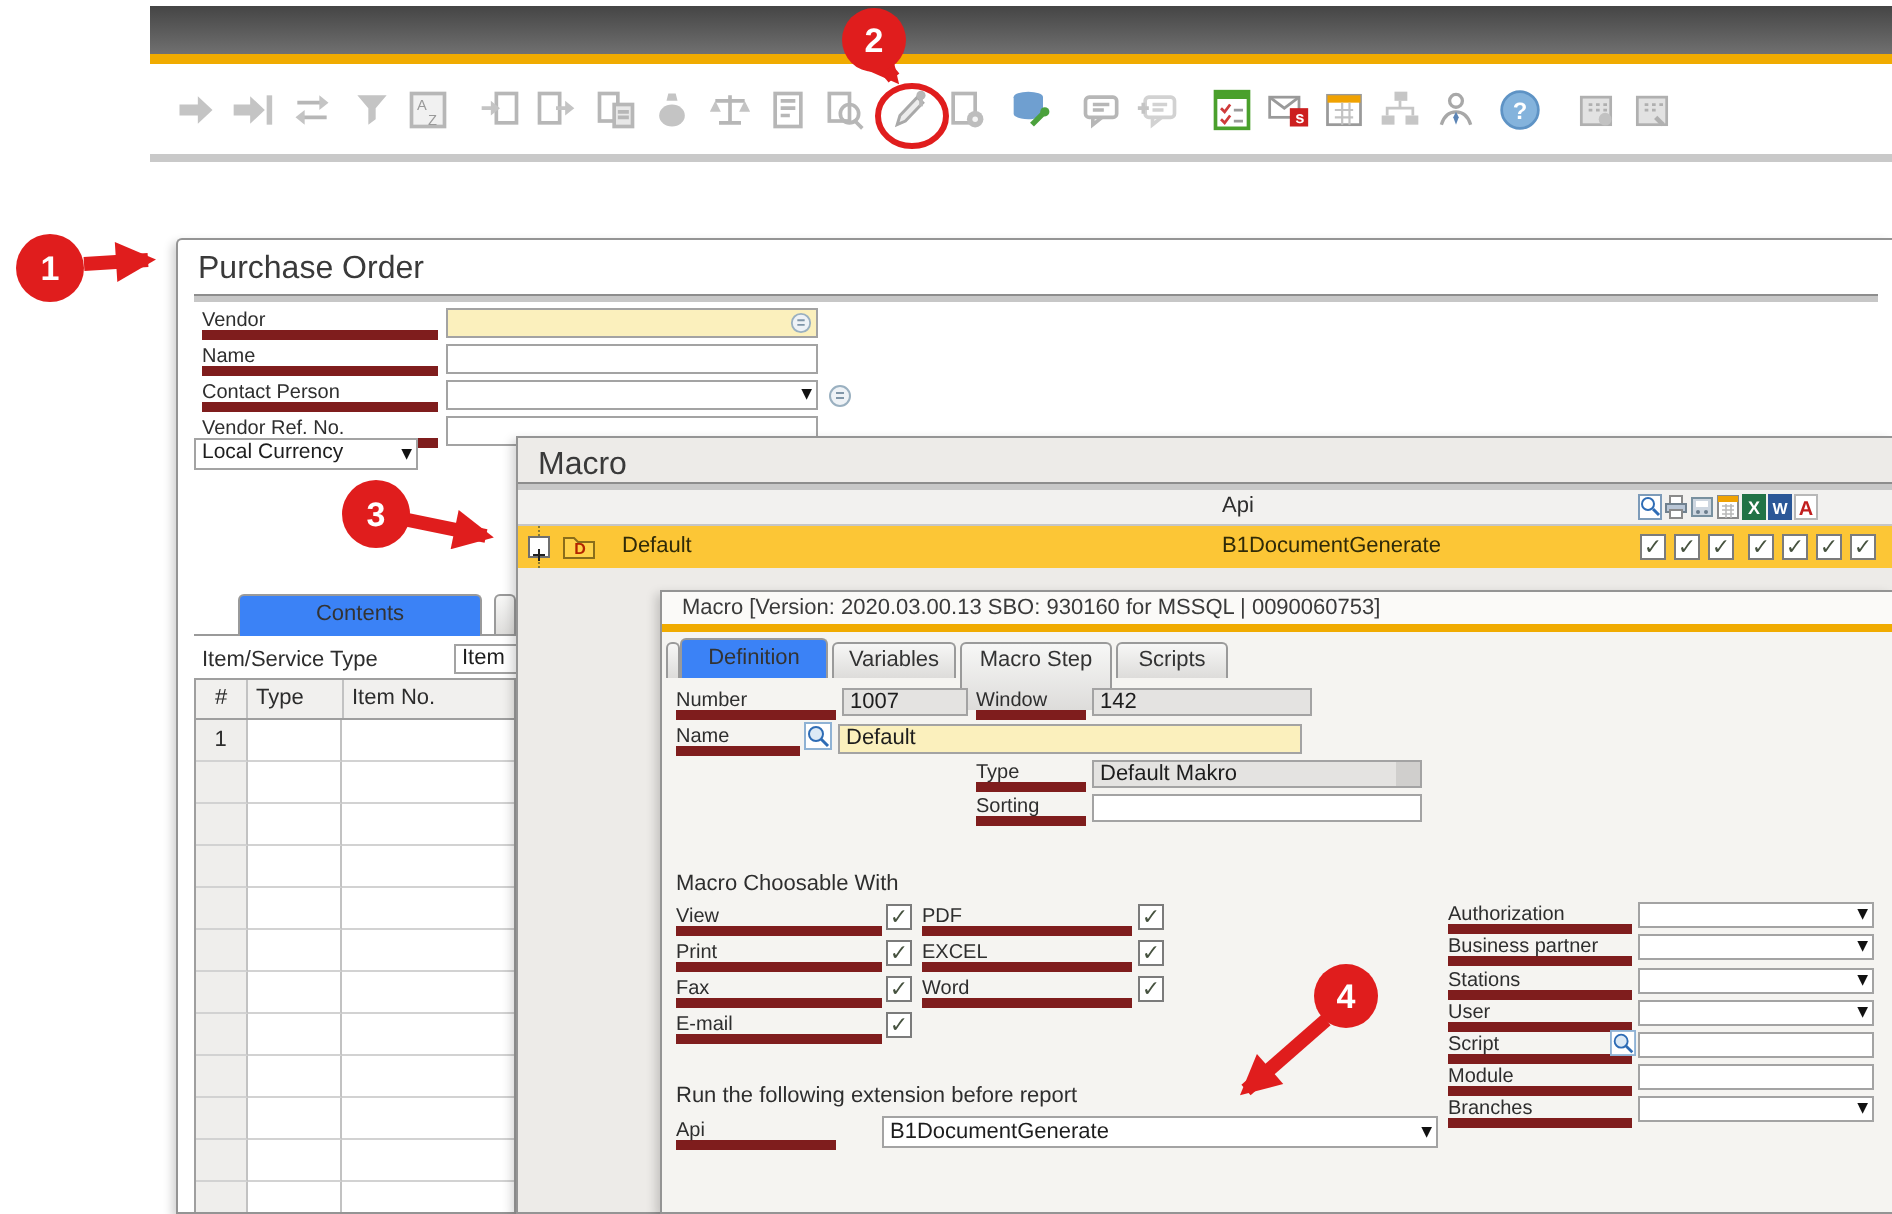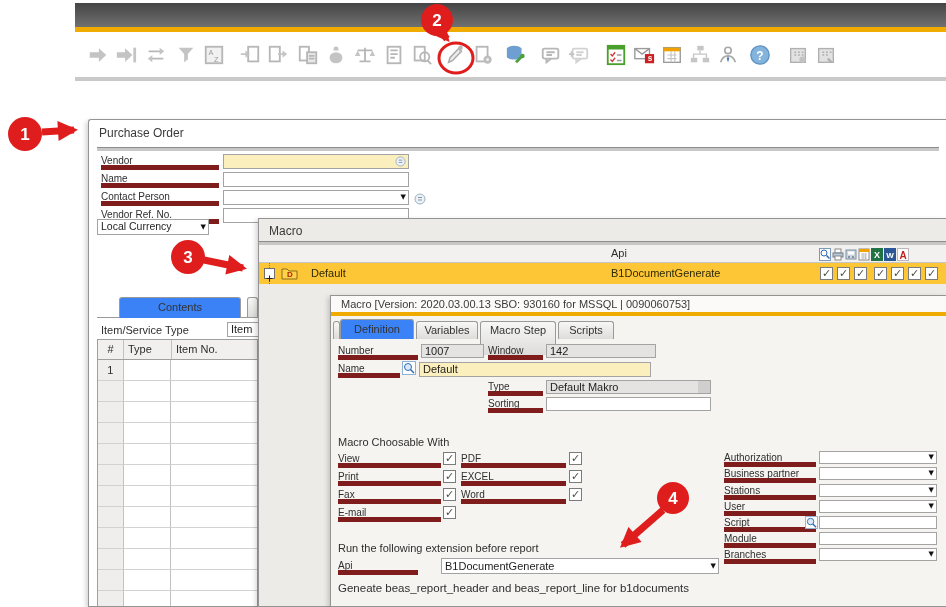--- a/index.html
+++ b/index.html
@@ -18,21 +18,21 @@
   .cb{position:absolute;width:13px;height:13px;background:#fff;border:1px solid #7b7b7b;
       box-sizing:border-box;text-align:center;}
   .cb.checked::after{content:"✓";font-family:"DejaVu Sans",sans-serif;font-size:11px;
       line-height:11px;color:#46523f;display:block;}
   .tab{position:absolute;box-sizing:border-box;height:20px;border:1px solid #9a9a9a;border-bottom:none;
        border-radius:3px 3px 0 0;background:linear-gradient(#f7f7f6,#dddcda);
        font-size:11px;text-align:center;line-height:19px;color:#333;}
   .tab.active{background:#3b82f6;z-index:3;}
   .win{position:absolute;box-sizing:border-box;border:1px solid #949494;border-right:none;
        box-shadow:-2px 2px 5px rgba(0,0,0,.18);}
-  .wtitle{position:absolute;font-size:12px;color:#3a3a3a;white-space:nowrap;}
+  .wtitle{position:absolute;font-size:16px;color:#3a3a3a;white-space:nowrap;}
   .sep{position:absolute;height:3px;background:#c7c7c7;border-top:1px solid #8d8d8d;box-sizing:content-box;}
   .ticon{width:24px;height:26px;display:flex;align-items:center;justify-content:center;flex:0 0 auto;}
   .ticon svg{width:22px;height:22px;}
   .s{stroke:#b7b7b7;stroke-width:2;fill:none;}
   .f{fill:#c4c4c4;}
   .mini{position:absolute;width:12px;height:13px;}
   .trow{display:flex;height:21px;}
   .trow .c0{width:26px;background:#efeeec;border-right:1px solid #c2c2c2;border-bottom:1px solid #d2d2d2;
         font-size:11px;text-align:center;line-height:20px;box-sizing:border-box;}
   .trow .c1{width:48px;background:#fff;border-right:1px solid #c2c2c2;border-bottom:1px solid #d2d2d2;box-sizing:border-box;}
@@ -503,21 +503,20 @@
     <div class="inp" style="left:488px;top:252px;width:118px;height:13px;">
         <span class="arw" style="top:1px;">▼</span>
       </div>
 
     <div class="txt" style="left:7px;top:246px;">Run the following extension before report</div>
     <div class="lbl" style="left:7px;top:264px;width:80px;">Api</div>
     <div class="inp" style="left:110px;top:262px;width:278px;height:16px;line-height:14px;">
       <span>B1DocumentGenerate</span>
       <span class="arw" style="top:3px;">▼</span>
     </div>
-    <div class="txt" style="left:7px;top:286px;font-size:11.5px;">Geneate beas_report_header and beas_report_line for b1documents</div>
   </div>
 
   <svg class="abs" style="left:0;top:0;width:946px;height:607px;pointer-events:none;z-index:50;" viewBox="0 0 946 607">
     <defs>
       <marker id="ah" markerUnits="userSpaceOnUse" markerWidth="22" markerHeight="20" refX="8" refY="5" orient="auto" viewBox="0 0 10 10">
         <path d="M0 0 L10 5 L0 10 z" fill="#e01d1d"></path>
       </marker>
     </defs>
     <g>
       <line x1="42" y1="132" x2="74" y2="130" stroke="#e01d1d" stroke-width="7" marker-end="url(#ah)"></line>

